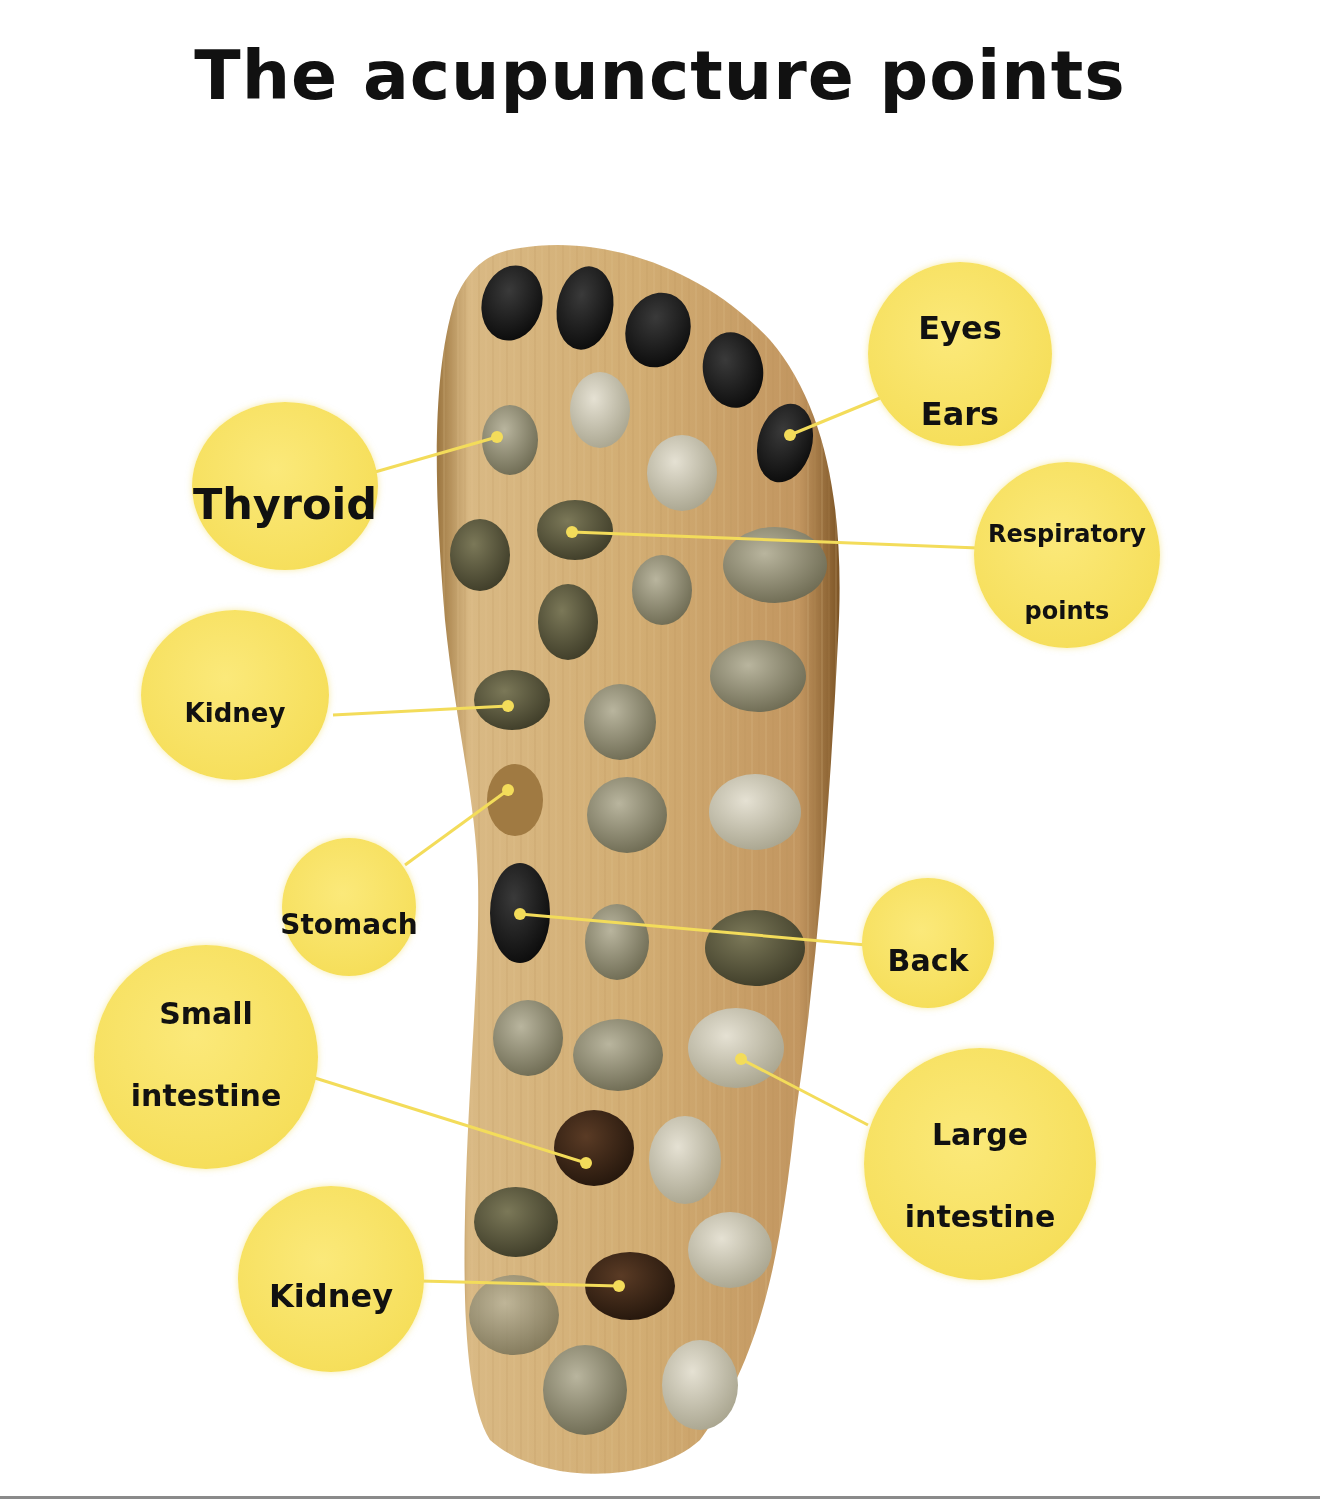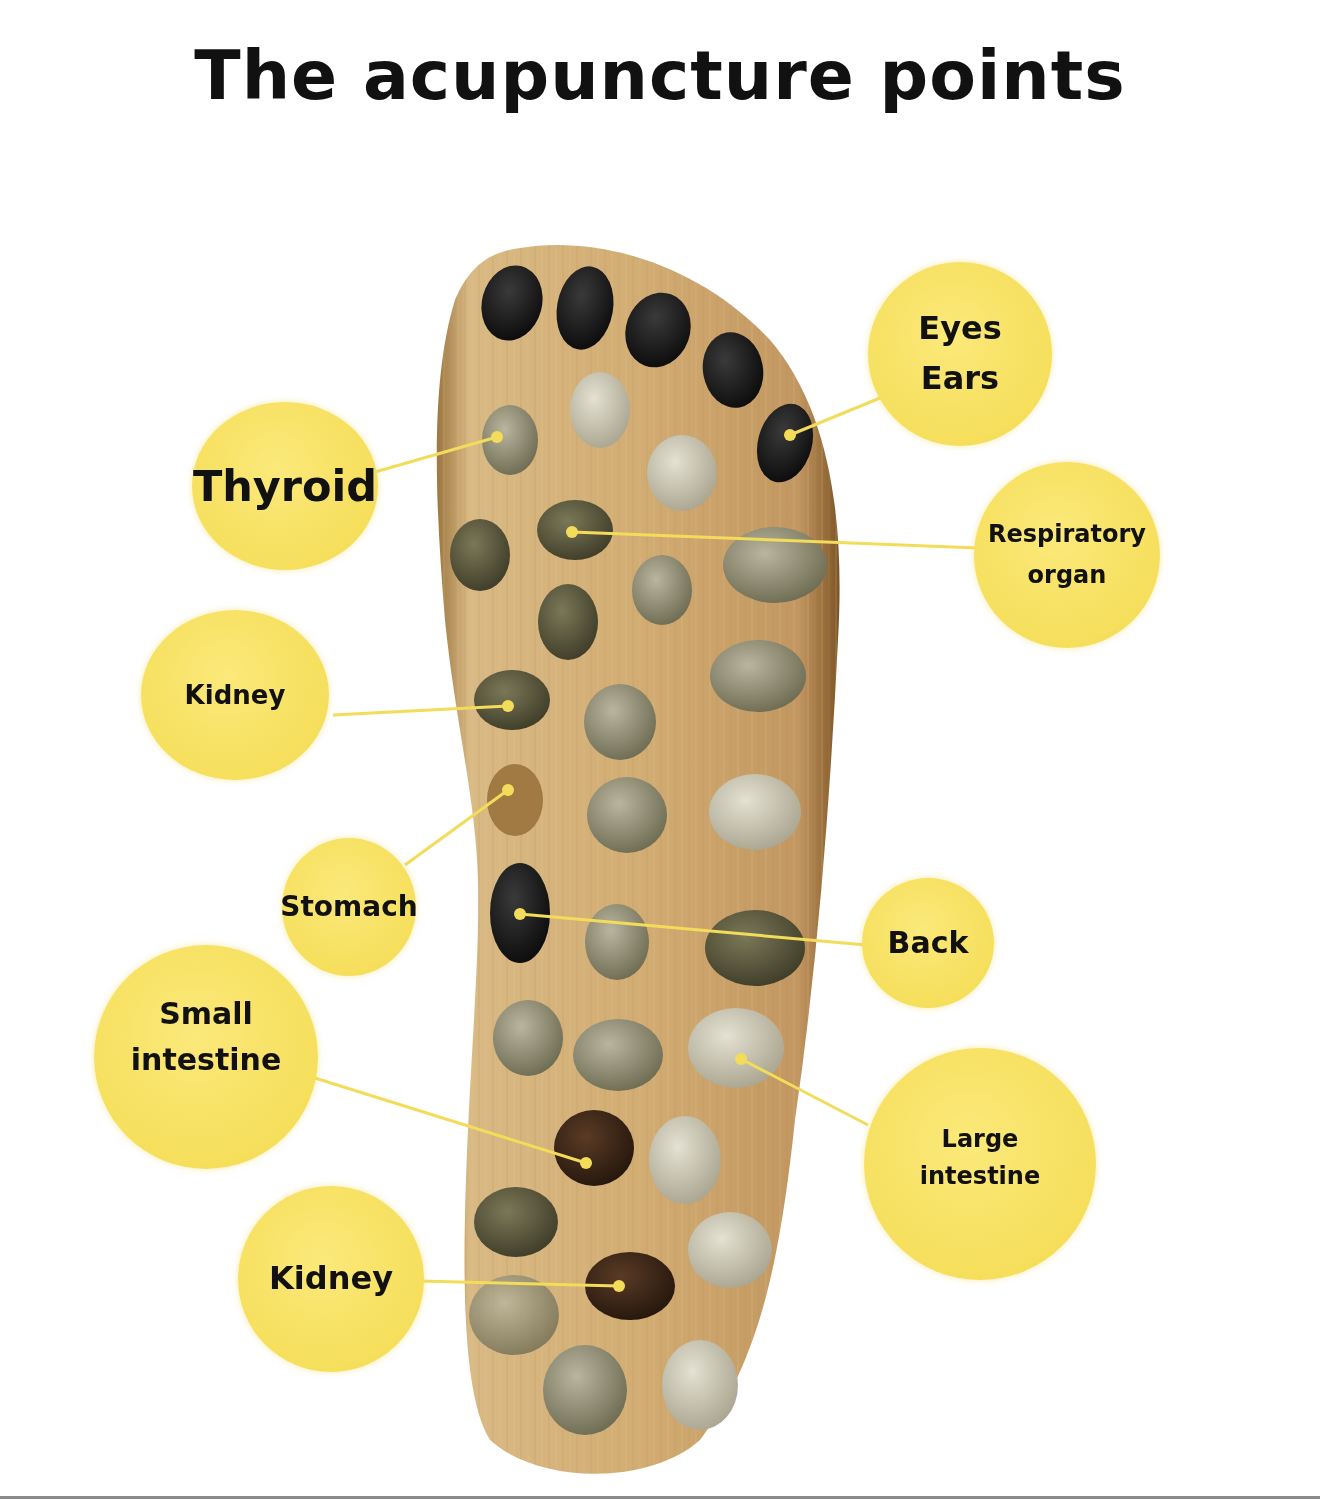--- a/index.html
+++ b/index.html
@@ -1,20 +1,20 @@
 <!DOCTYPE html>
 <html><head>
 <meta charset="utf-8">
 <style>
   html, body { margin:0; padding:0; background:#ffffff; }
   body { width:1320px; height:1500px; position:relative; overflow:hidden; font-family:"DejaVu Sans", sans-serif; }
   .title { position:absolute; left:0; top:36px; width:1320px; text-align:center; font-size:68px; font-weight:bold; color:#111; letter-spacing:1px; }
   .board { position:absolute; left:0; top:0; width:1320px; height:1500px; }
   .bubble { position:absolute; border-radius:50%; background:radial-gradient(circle at 45% 40%, #fbe97a 0%, #f6df5c 70%, #f2d84e 100%); box-shadow:0 0 6px rgba(240,215,80,0.5); display:flex; align-items:center; justify-content:center; text-align:center; color:#111; font-weight:bold; line-height:1.55; }
-  .bubble span { display:block; }
+  .bubble span { display:block;margin-top:36px; }
   .bottom-line { position:absolute; left:0; top:1496px; width:1320px; height:3px; background:#8a8a8a; }
 </style>
 </head>
 <body>
 
 <div class="title">The acupuncture points</div>
 
 <svg class="board" viewBox="0 0 1320 1500" width="1320" height="1500" xmlns="http://www.w3.org/2000/svg">
   <defs>
     <linearGradient id="wood" x1="0" y1="0" x2="1" y2="0">
@@ -126,21 +126,21 @@
 <div class="bubble" style="left:868px;top:262px;width:184px;height:184px;font-size:32px;">
   <div>
     <span>Eyes</span>
     <span>Ears</span>
   </div>
 </div>
 
 <div class="bubble" style="left:974px;top:462px;width:186px;height:186px;font-size:24px;line-height:1.7;">
   <div>
     <span>Respiratory</span>
-    <span>organ</span>
+    <span>points</span>
   </div>
 </div>
 
 <div class="bubble" style="left:192px;top:402px;width:186px;height:168px;font-size:43px;">
   <div>
     <span>Thyroid</span>
   </div>
 </div>
 
 <div class="bubble" style="left:141px;top:610px;width:188px;height:170px;font-size:26px;">
@@ -161,21 +161,21 @@
   </div>
 </div>
 
 <div class="bubble" style="left:94px;top:945px;width:224px;height:224px;font-size:30px;">
   <div style="margin-top:-40px;">
     <span>Small</span>
     <span>intestine</span>
   </div>
 </div>
 
-<div class="bubble" style="left:864px;top:1048px;width:232px;height:232px;font-size:24px;">
+<div class="bubble" style="left:864px;top:1048px;width:232px;height:232px;font-size:30px;">
   <div style="margin-top:-12px;">
     <span>Large</span>
     <span>intestine</span>
   </div>
 </div>
 
 <div class="bubble" style="left:238px;top:1186px;width:186px;height:186px;font-size:32px;">
   <div>
     <span>Kidney</span>
   </div>

